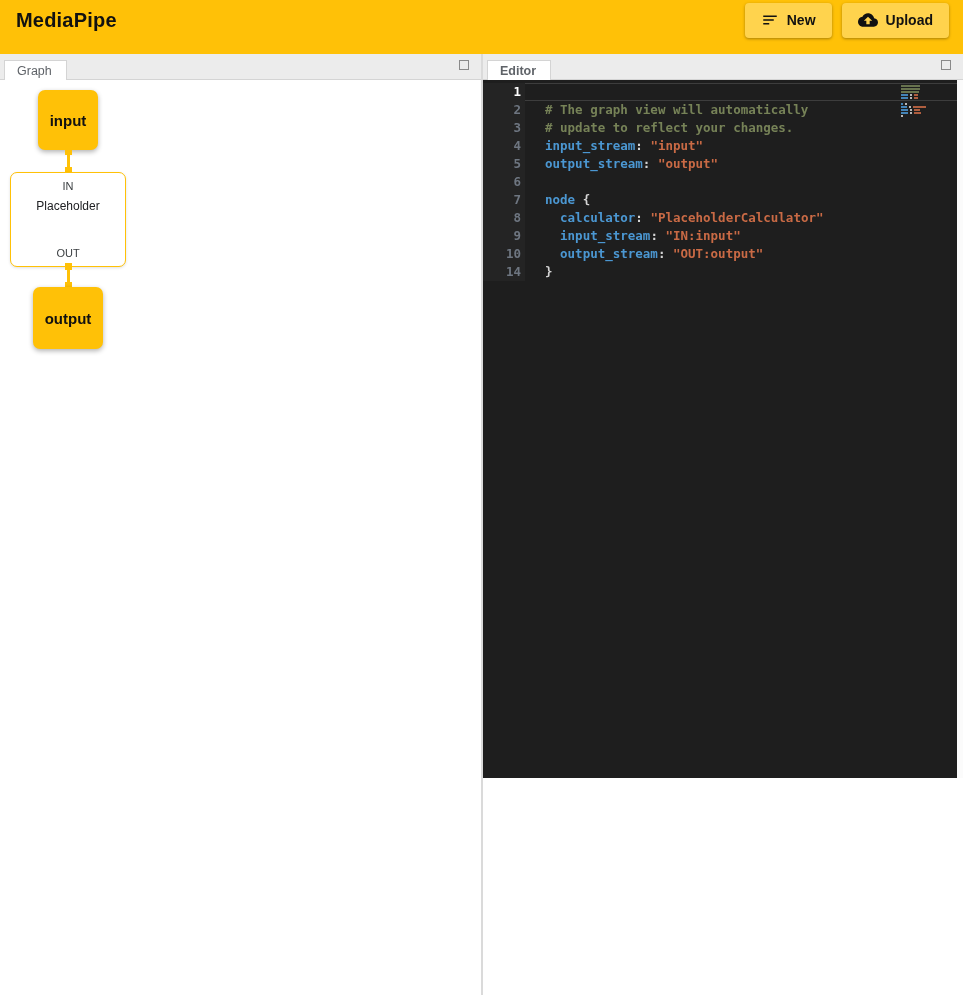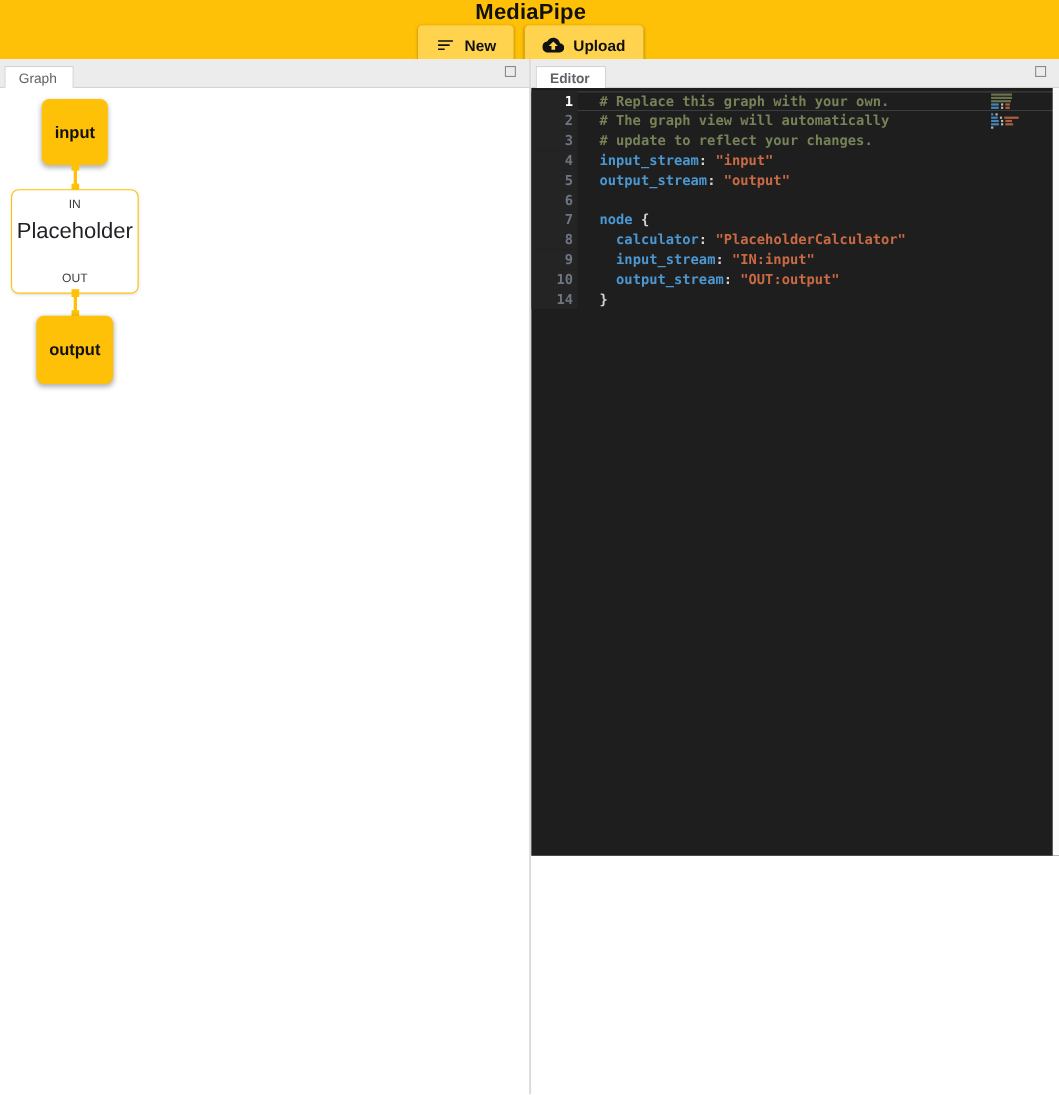--- a/index.html
+++ b/index.html
@@ -1,21 +1,21 @@
 <!DOCTYPE html>
 <html style="--header-bg: #FFC107; --button-bg: #FFD34D; --node-fill: #FFC107; --editor-bg: #1E1E1E; --gutter-bg: #242424; --gutter-fg: #6E7681; --tok-comment: #768257; --tok-key: #4B97D2; --tok-string: #C96A45; --tok-plain: #D4D4D4;"><head>
 <meta charset="utf-8">
 <style>
   * { margin: 0; padding: 0; box-sizing: border-box; }
   html, body { width: 963px; height: 995px; overflow: hidden; background: #fff;
     font-family: "Liberation Sans", sans-serif; }
 
   
   .app-header { height: 54px; background: var(--header-bg, #FFC107);
-    display: flex; align-items: center; justify-content: space-between; padding: 0 14px 14px 16px; flex-direction: column; }
+    display: flex; align-items: center; justify-content: space-between; padding: 0 14px 14px 16px; }
   .app-title { font-size: 20px; font-weight: bold; color: #111; letter-spacing: .2px; }
   .header-buttons { display: flex; gap: 10px; }
   .hbtn { display: flex; align-items: center; gap: 8px; height: 35px; padding: 0 16px;
     background: var(--button-bg, #FFD34D); border: none; border-radius: 4px;
     font-family: "Liberation Sans", sans-serif; font-size: 14px; font-weight: bold; color: #111;
     box-shadow: 0 1px 3px rgba(0,0,0,.35); cursor: pointer; }
   .hbtn svg { display: block; }
 
   
   .main { display: flex; height: 941px; }
@@ -37,21 +37,21 @@
     border-radius: 7px; cursor: pointer; }
   .io-node { background: var(--node-fill, #FFC107); box-shadow: 0 2px 5px rgba(0,0,0,.3);
     font-size: 15px; font-weight: bold; color: #111; }
   .node-input  { left: 38px; top: 10px;  width: 60px; height: 60px; }
   .node-output { left: 33px; top: 207px; width: 70px; height: 62px; }
   .node-placeholder { left: 10px; top: 92px; width: 116px; height: 95px;
     background: #fff; border: 1.5px solid var(--node-fill, #FFC107);
     box-shadow: 0 1px 3px rgba(0,0,0,.12);
     flex-direction: column; justify-content: flex-start; padding: 7px 6px; }
   .port-label { font-size: 11px; color: #3C4043; }
-  .node-title { font-size: 20px; color: #202124; margin-top: 7px; }
+  .node-title { font-size: 12px; color: #202124; margin-top: 7px; }
   .ph-spacer { flex: 1; }
   .gedge { position: absolute; width: 9px;
     background: linear-gradient(var(--node-fill,#FFC107), var(--node-fill,#FFC107)) center/3px 100% no-repeat; }
   .gedge::before, .gedge::after { content: ""; position: absolute; left: 1px; width: 7px; height: 7px;
     background: var(--node-fill, #FFC107); }
   .gedge::before { top: 0; }
   .gedge::after { bottom: 0; }
   .edge-1 { left: 64px; top: 68px; height: 26px; }
   .edge-2 { left: 64px; top: 183px; height: 26px; }
 
@@ -142,21 +142,20 @@
       <div class="tabstrip">
         <div class="tab">
           <span>Editor</span>
         </div>
         <div class="popout"></div>
       </div>
       <div class="code-wrap">
         <div id="code-lines">
             <div class="code-line active">
               <span class="ln">1</span>
-              <span class="lc"><span class="tok-comment"># Replace this graph with your own.</span></span>
             </div>
             <div class="code-line">
               <span class="ln">2</span>
               <span class="lc"><span class="tok-comment"># The graph view will automatically</span></span>
             </div>
             <div class="code-line">
               <span class="ln">3</span>
               <span class="lc"><span class="tok-comment"># update to reflect your changes.</span></span>
             </div>
             <div class="code-line">

